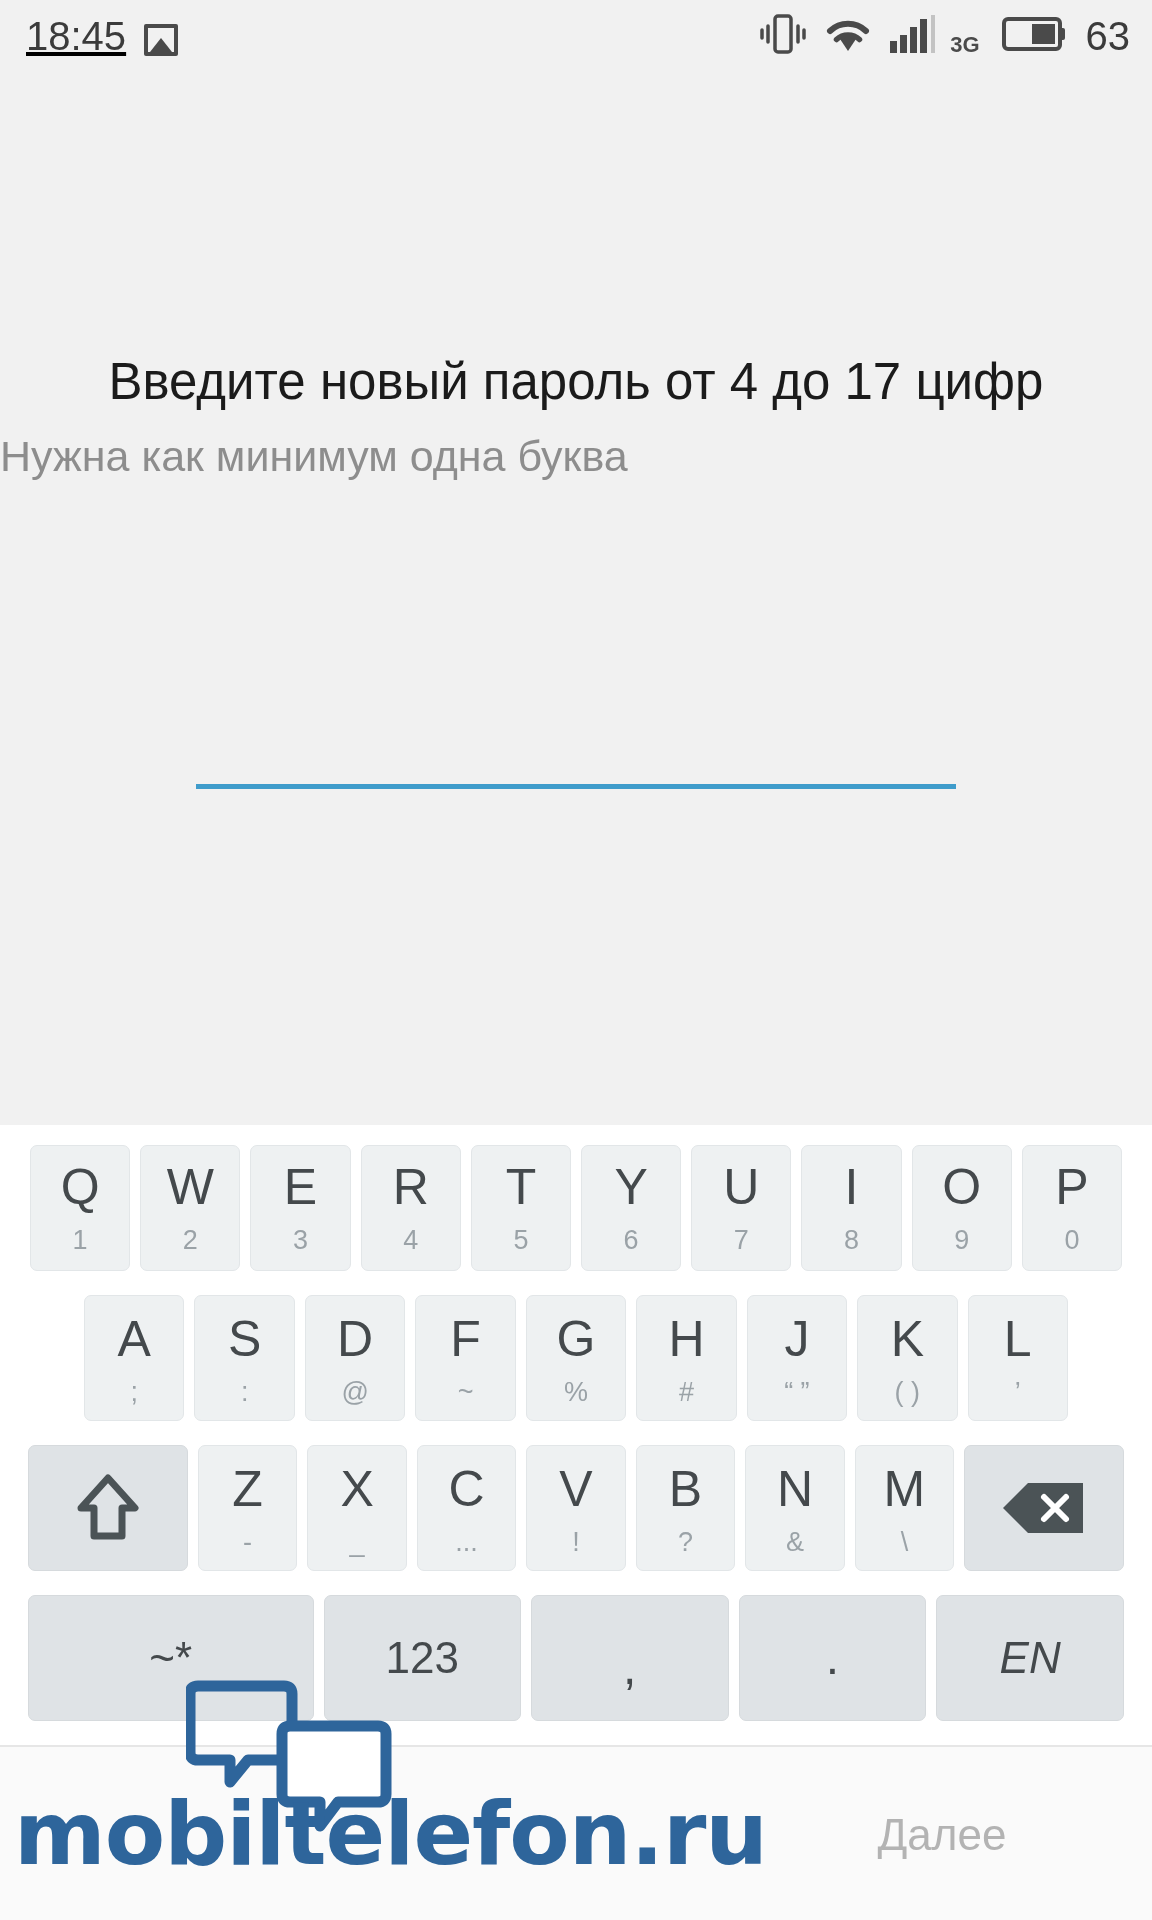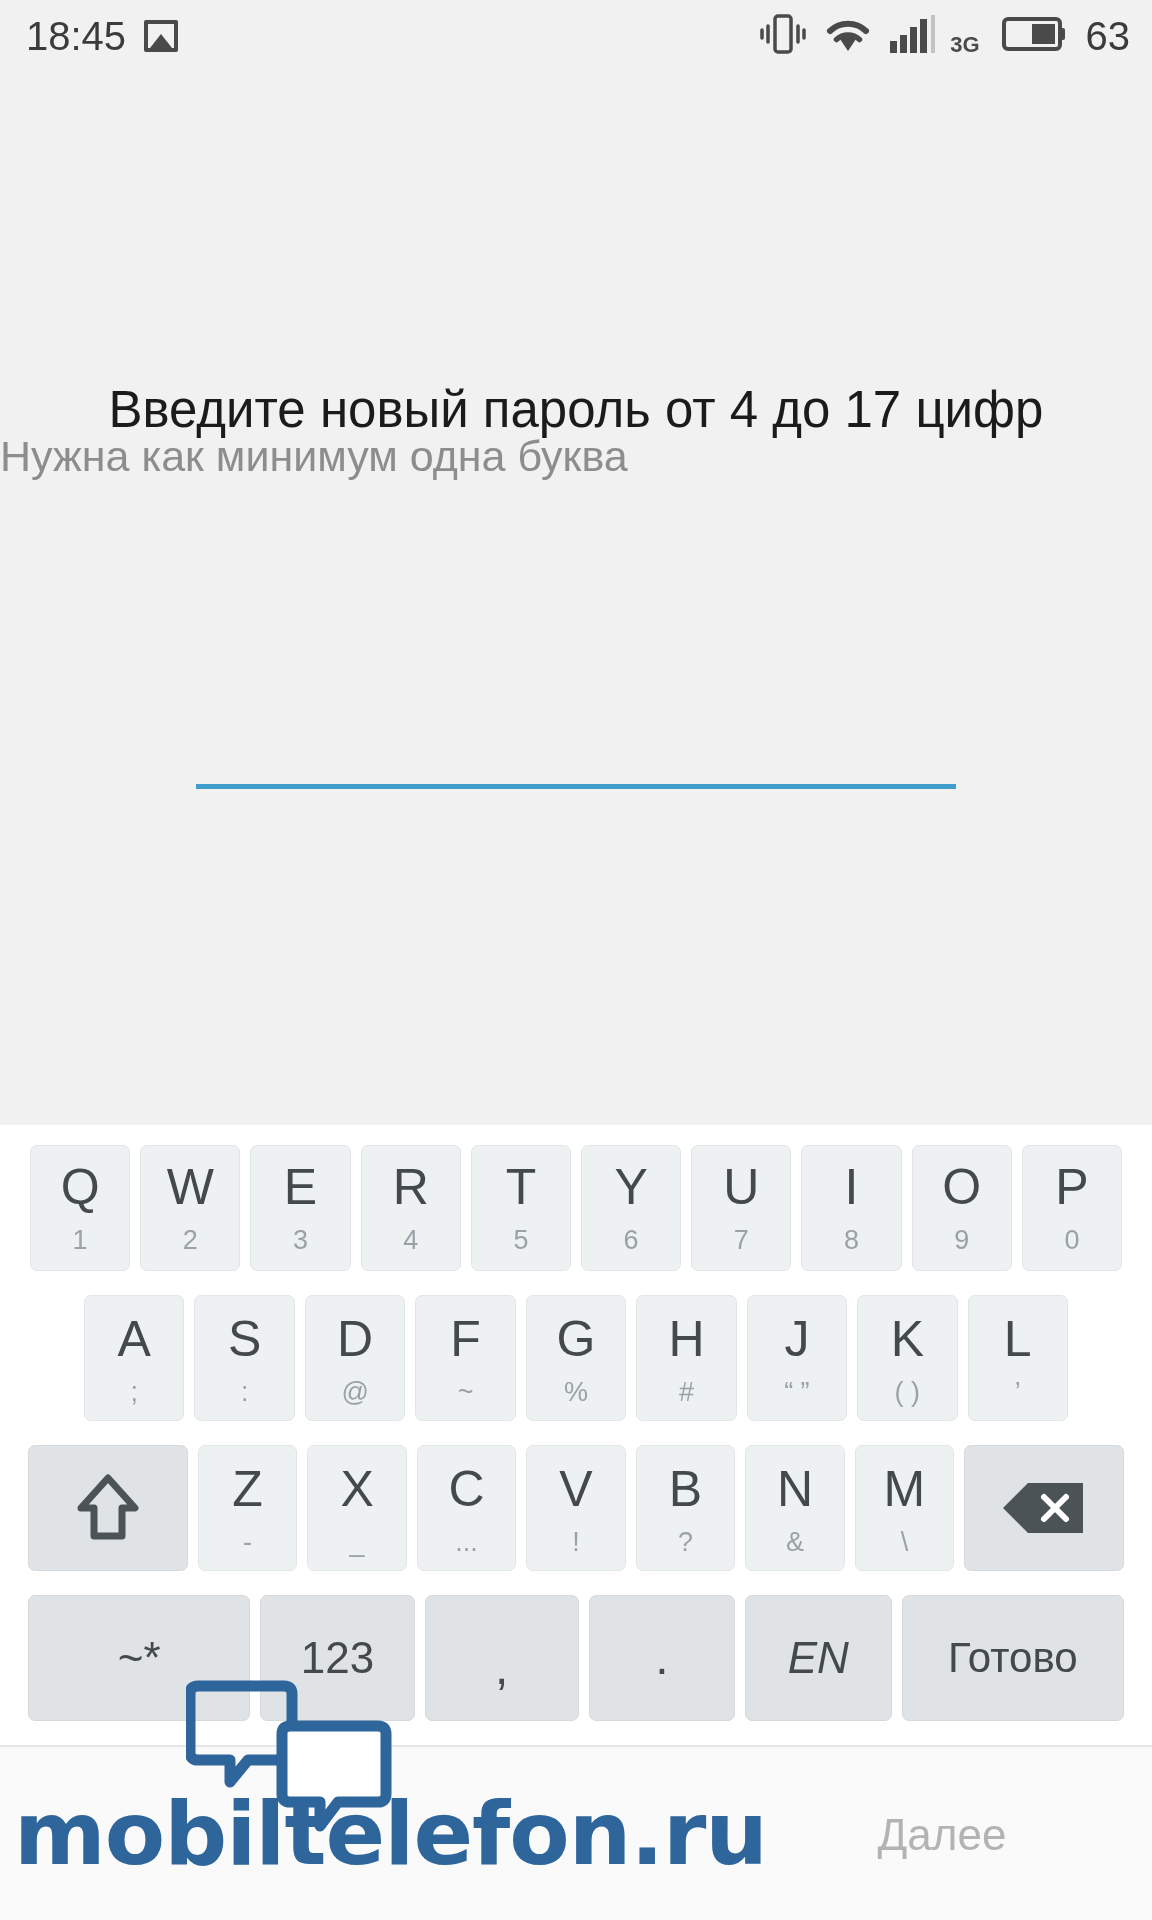--- a/index.html
+++ b/index.html
@@ -29,22 +29,23 @@
     width: 1152px;
     height: 72px;
     background: #f1f1f1;
     display: flex;
     align-items: center;
     box-sizing: border-box;
     padding: 0 22px 0 26px;
   }
   .sb-left {
     display: flex;
-    align-items: center;
+    align-items: flex-end;
     gap: 18px;
+    text-decoration: underline;
   }
   .sb-clock {
     font-size: 40px;
     color: #3b3b3b;
     letter-spacing: 0px;
     line-height: 1;
   }
   .sb-spacer { flex: 1 1 auto; }
   .sb-right {
     display: flex;
@@ -90,21 +91,20 @@
     background: #f1f1f1;
   }
   .title {
     position: absolute;
     top: 280px;
     left: 0; right: 0;
     text-align: center;
     font-size: 51px;
     color: #1b1b1b;
     white-space: nowrap;
-    margin-top: 28px;
   }
   .subtitle {
     position: absolute;
     top: 360px;
     left: 0; right: 16px;
     text-align: left;
     font-size: 43px;
     color: #8d8d8d;
     white-space: nowrap;
   }
@@ -458,23 +458,20 @@
       </div>
       <div class="key dark comma">
         <span class="main">,</span>
       </div>
       <div class="key dark dot">
         <span class="main">.</span>
       </div>
       <div class="key dark lang">
         <span class="main">EN</span>
       </div>
-      <div class="key dark done">
-        <span class="main">Готово</span>
-      </div>
     </div>
   </div>
 
   <div class="bottombar">
     <div class="next-btn">Далее</div>
   </div>
 
   <div class="watermark">
     <svg class="wm-logo" viewBox="0 0 210 200">
       <path d="M12 8 L98 8 Q106 8 106 16 L106 74 Q106 82 98 82 L62 82 L44 104 L44 82 L12 82 Q4 82 4 74 L4 16 Q4 8 12 8 Z" fill="none" stroke="#2e659b" stroke-width="11" stroke-linejoin="round"></path>

